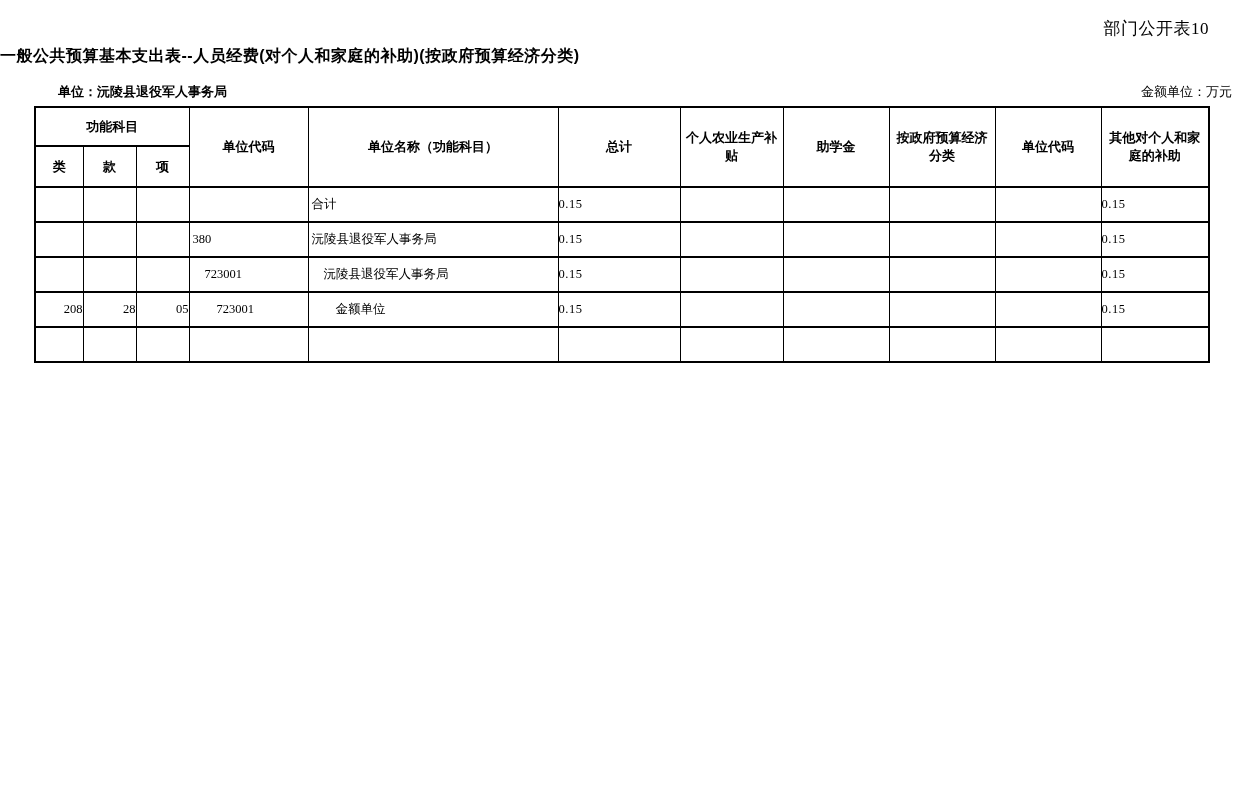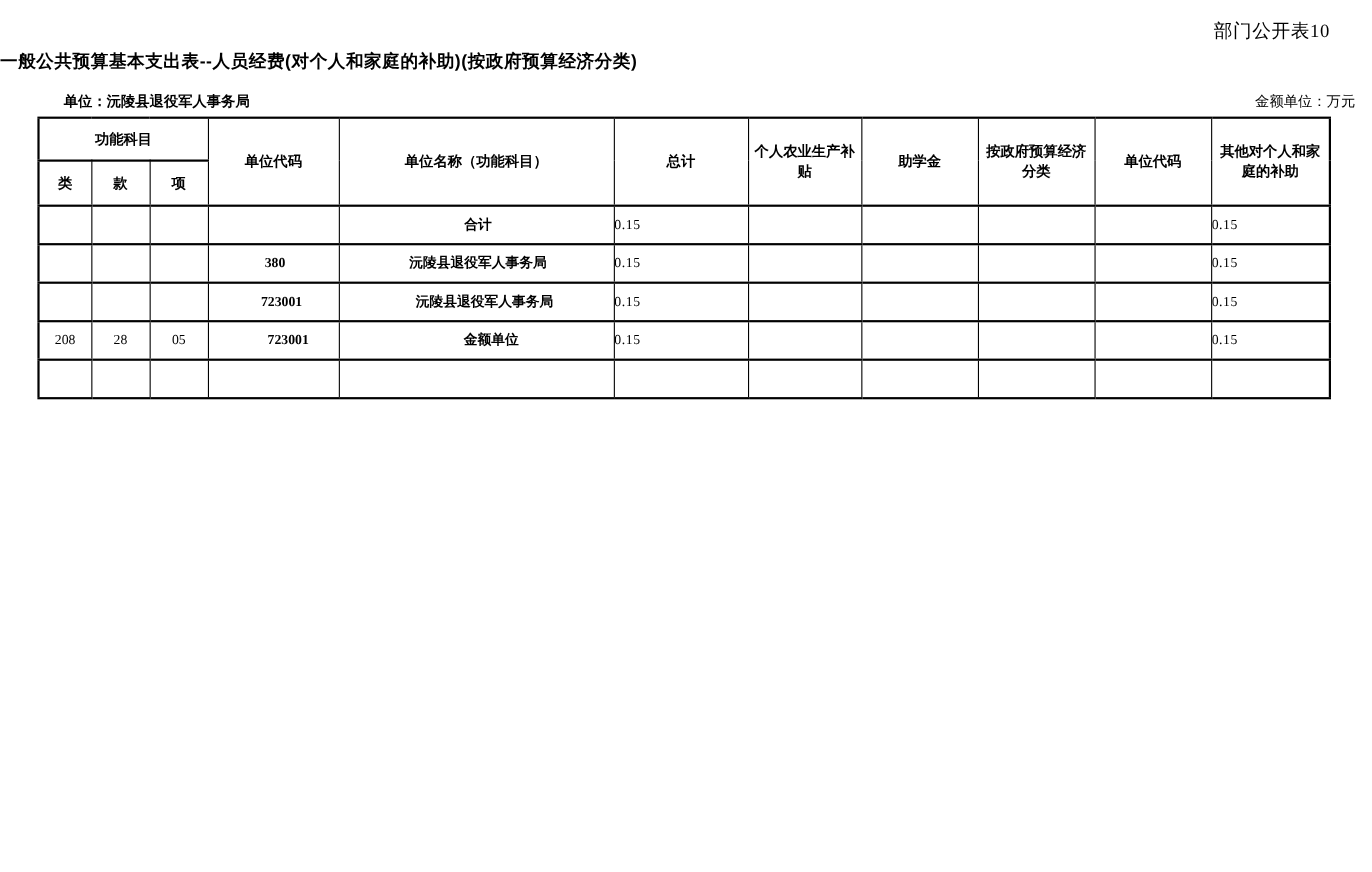--- a/index.html
+++ b/index.html
@@ -44,22 +44,22 @@
     text-align:center; vertical-align:middle;
     padding:0 4px; line-height:1.35;
   }
   tr.h1 { height:39px; }
   tr.h2 { height:41px; }
   tbody tr { height:35px; }
   tbody td {
     font-size:12.5px; vertical-align:middle;
     white-space:nowrap; line-height:1;
   }
-  td.c-center { text-align:center; }
-  td.c-left   { text-align:center; padding-left:3px;font-weight:bold; }
+  td.c-center { text-align:right; }
+  td.c-left   { text-align:left; padding-left:3px; }
   td.c-num    { text-align:left; padding-right:4px; letter-spacing:0.5px; }
 </style>
 </head>
 <body>
 
 <div class="corner-label">部门公开表10</div>
 
 <div class="page-title">一般公共预算基本支出表--人员经费(对个人和家庭的补助)(按政府预算经济分类)</div>
 
 <div class="meta-row">

